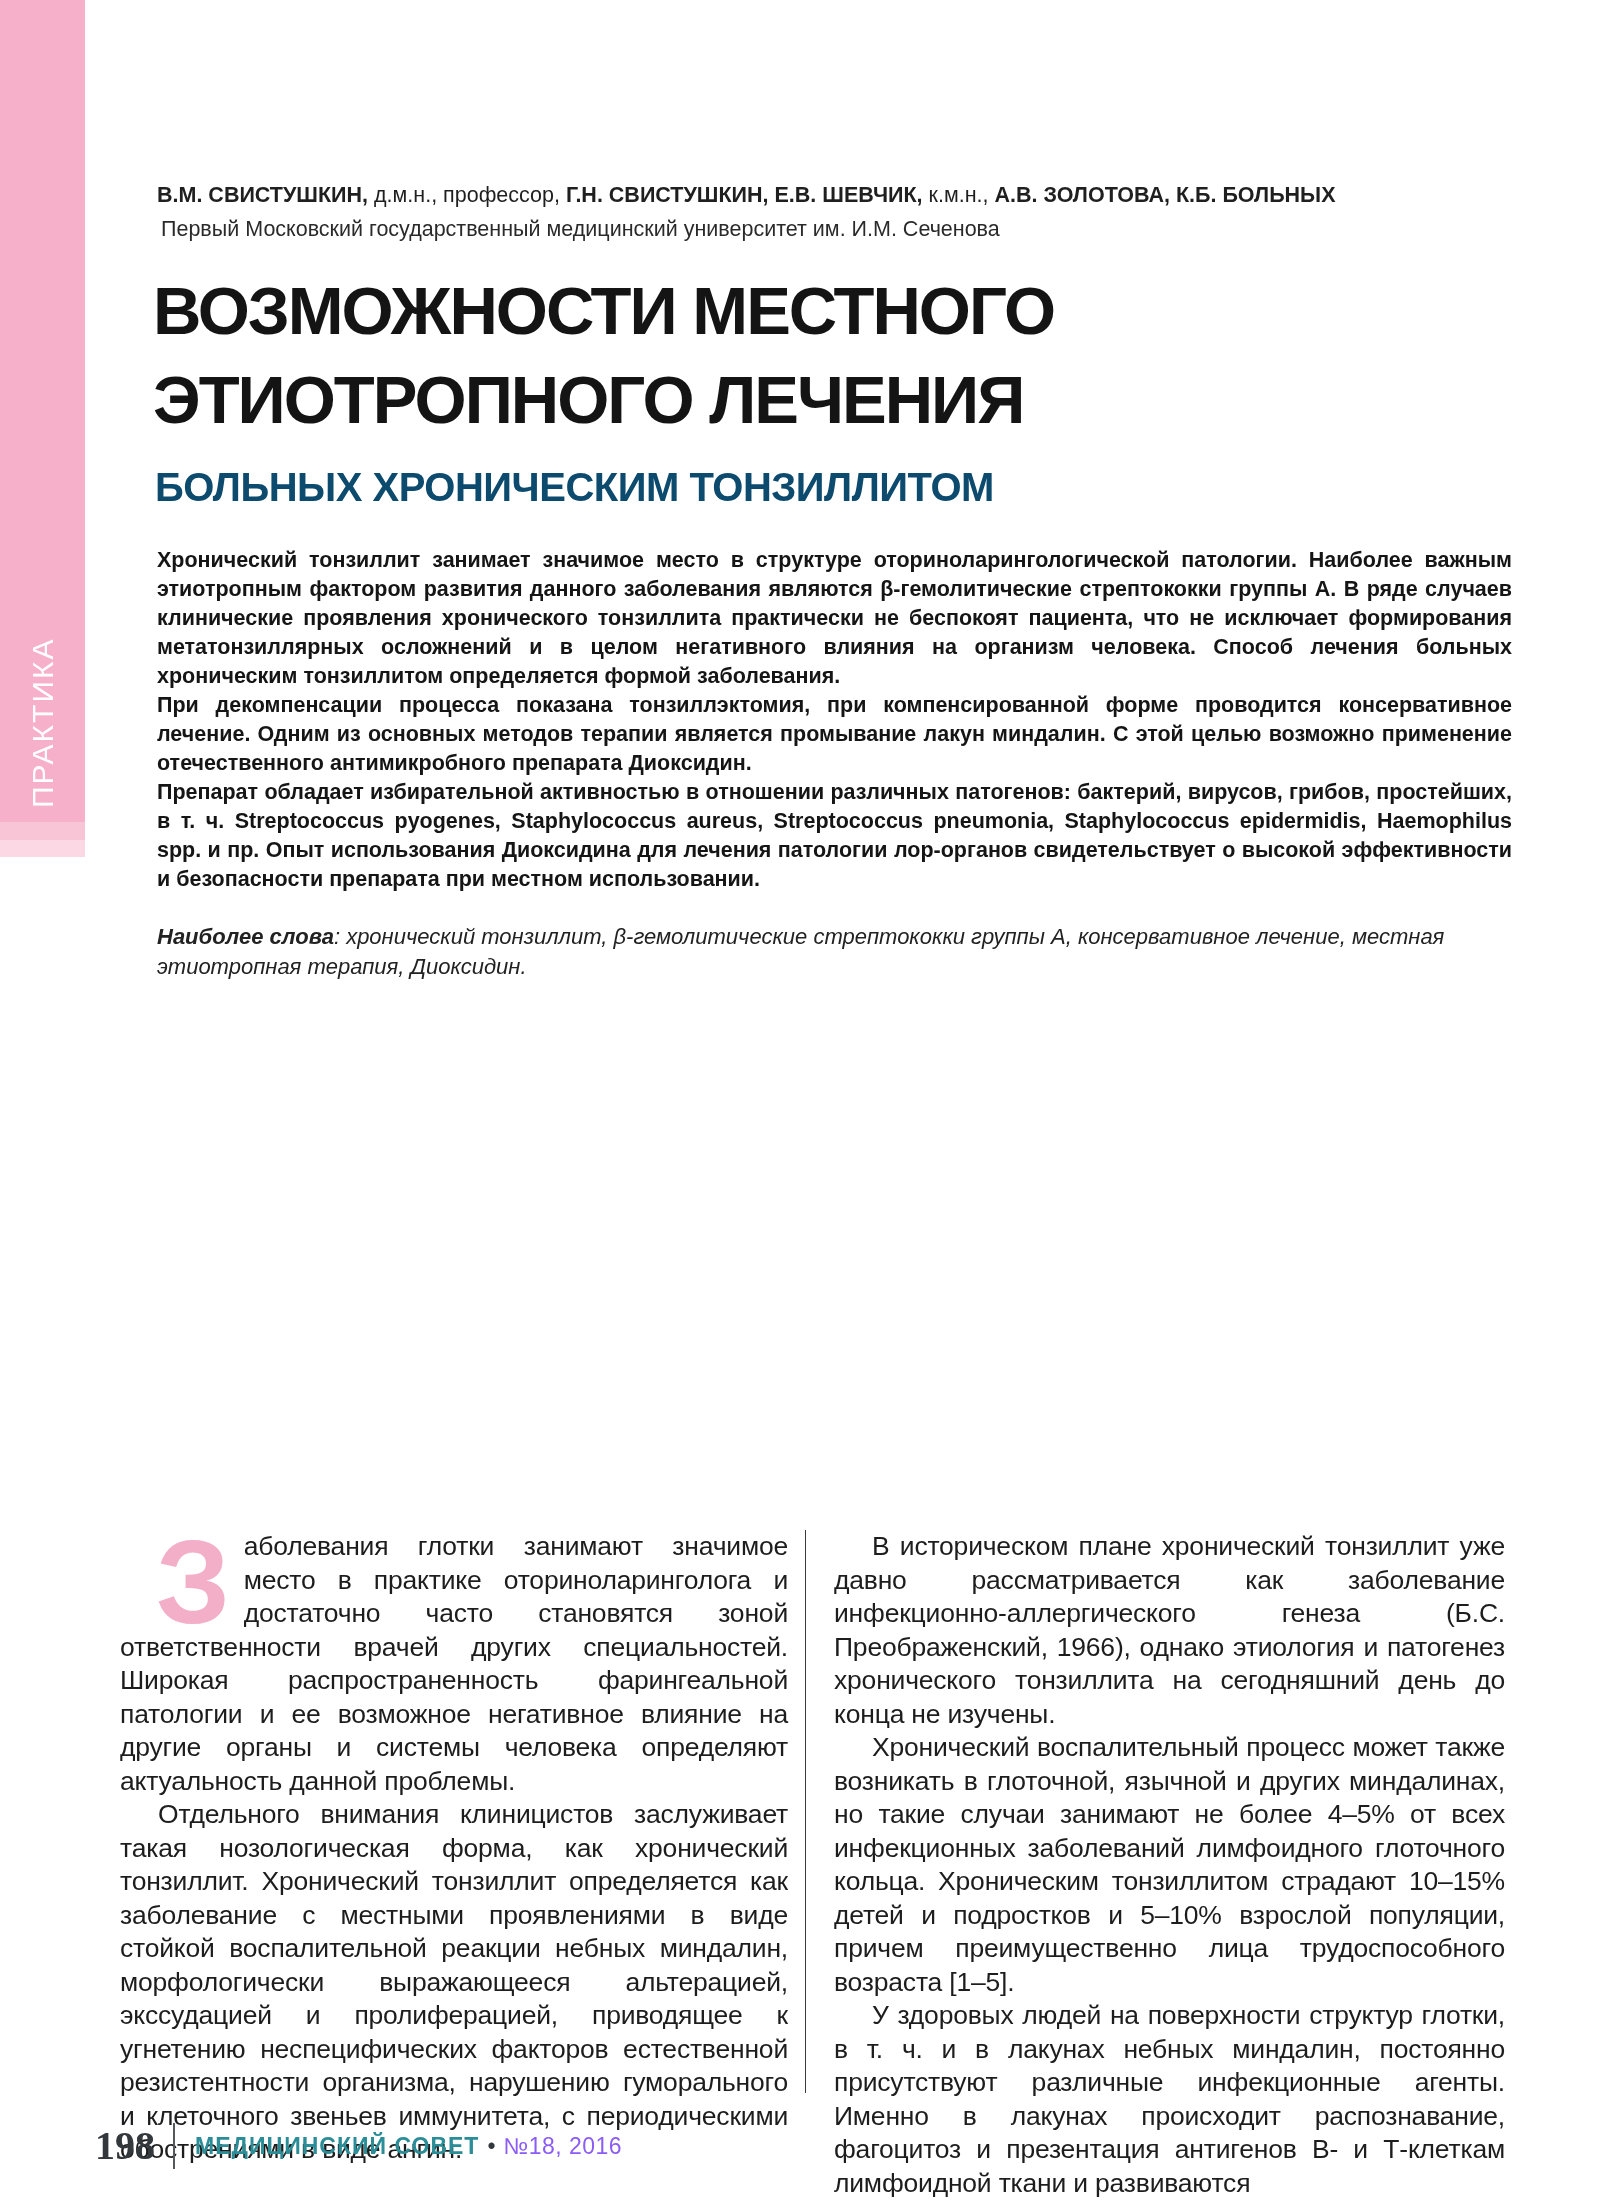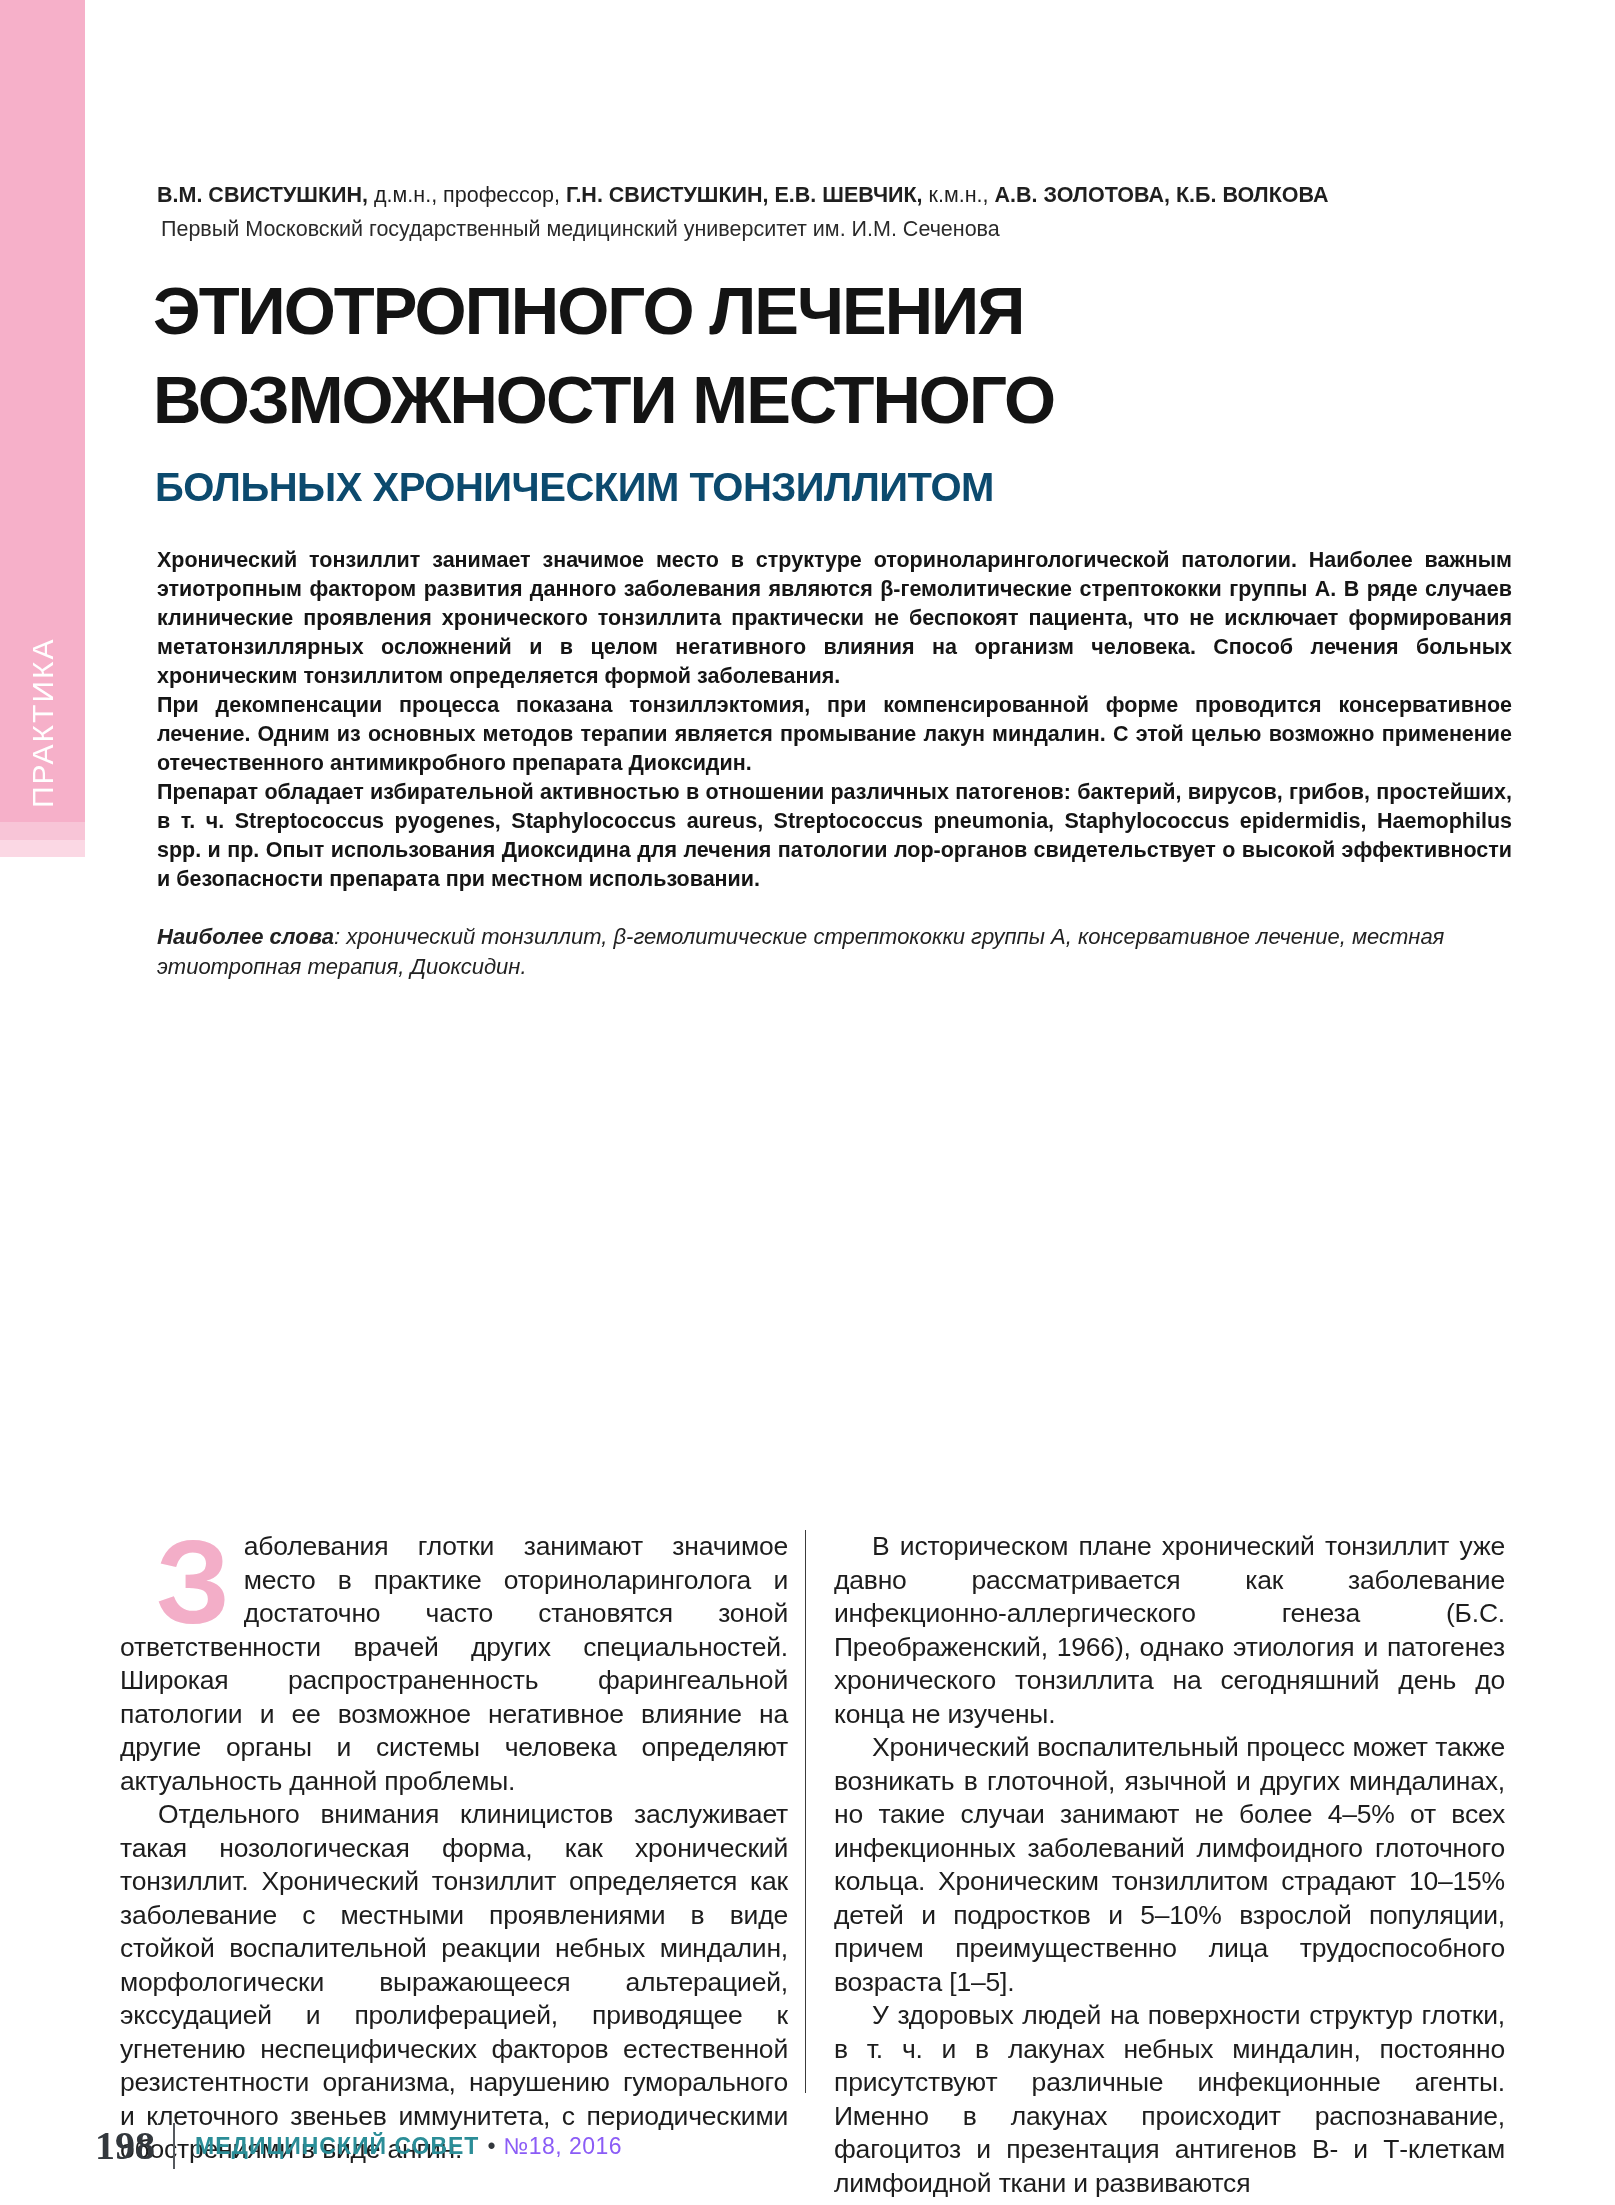--- a/index.html
+++ b/index.html
@@ -95,27 +95,27 @@
 
 <div class="page">
 
   <div class="sidebar">
     <div class="fade1"></div>
     <div class="fade2"></div>
   </div>
   <div class="sidebar-label">ПРАКТИКА</div>
 
   <div class="header-block">
-    <p class="authors"><span class="b">В.М. СВИСТУШКИН, </span><span>д.м.н., профессор, </span><span class="b">Г.Н. СВИСТУШКИН, Е.В. ШЕВЧИК, </span><span>к.м.н., </span><span class="b">А.В. ЗОЛОТОВА, К.Б. ВОЛКОВА</span></p>
+    <p class="authors"><span class="b">В.М. СВИСТУШКИН, </span><span>д.м.н., профессор, </span><span class="b">Г.Н. СВИСТУШКИН, Е.В. ШЕВЧИК, </span><span>к.м.н., </span><span class="b">А.В. ЗОЛОТОВА, К.Б. БОЛЬНЫХ</span></p>
     <p class="affiliation">Первый Московский государственный медицинский университет им. И.М. Сеченова</p>
   </div>
 
   <div class="title">
+    <div>ВОЗМОЖНОСТИ МЕСТНОГО</div>
     <div>ЭТИОТРОПНОГО ЛЕЧЕНИЯ</div>
-    <div>ВОЗМОЖНОСТИ МЕСТНОГО</div>
   </div>
   <div class="subtitle">БОЛЬНЫХ ХРОНИЧЕСКИМ ТОНЗИЛЛИТОМ</div>
 
   <div class="abstract">
     <p>Хронический тонзиллит занимает значимое место в структуре оториноларингологической патологии. Наиболее важным этиотропным фактором развития данного заболевания являются β-гемолитические стрептококки группы А. В ряде случаев клинические проявления хронического тонзиллита практически не беспокоят пациента, что не исключает формирования метатонзиллярных осложнений и в целом негативного влияния на организм человека. Способ лечения больных хроническим тонзиллитом определяется формой заболевания.</p>
     <p>При декомпенсации процесса показана тонзиллэктомия, при компенсированной форме проводится консервативное лечение. Одним из основных методов терапии является промывание лакун миндалин. С этой целью возможно применение отечественного антимикробного препарата Диоксидин.</p>
     <p>Препарат обладает избирательной активностью в отношении различных патогенов: бактерий, вирусов, грибов, простейших, в т. ч. Streptococcus pyogenes, Staphylococcus aureus, Streptococcus pneumonia, Staphylococcus epidermidis, Haemophilus spp. и пр. Опыт использования Диоксидина для лечения патологии лор-органов свидетельствует о высокой эффективности и безопасности препарата при местном использовании.</p>
   </div>
 
   <div class="keywords">

